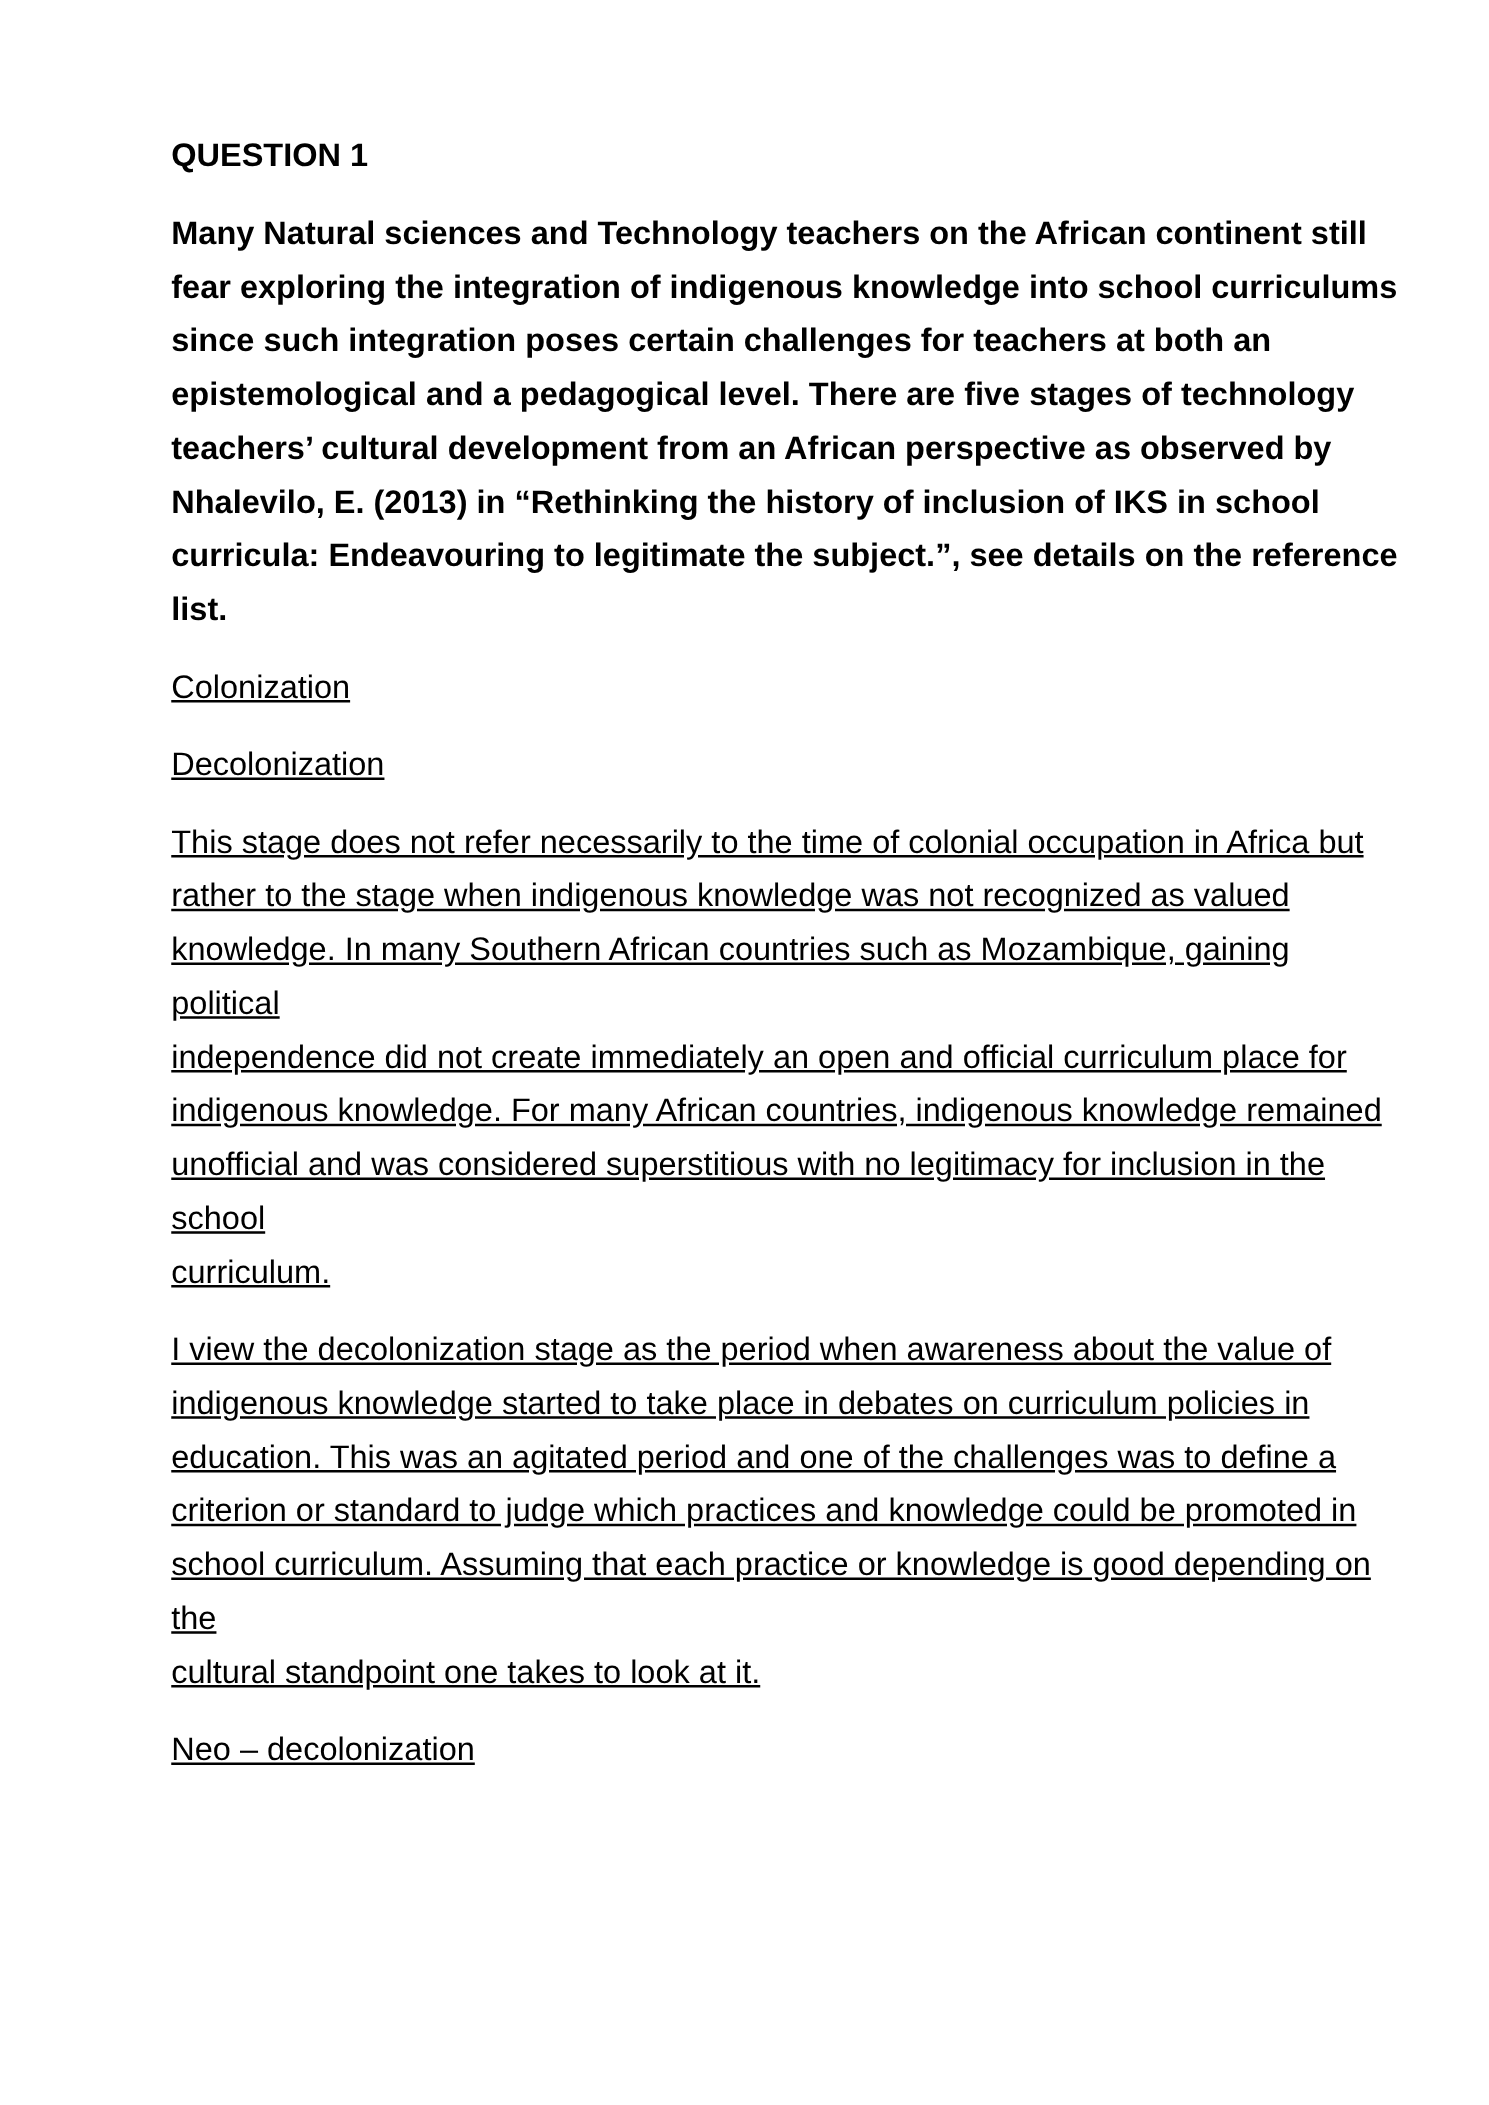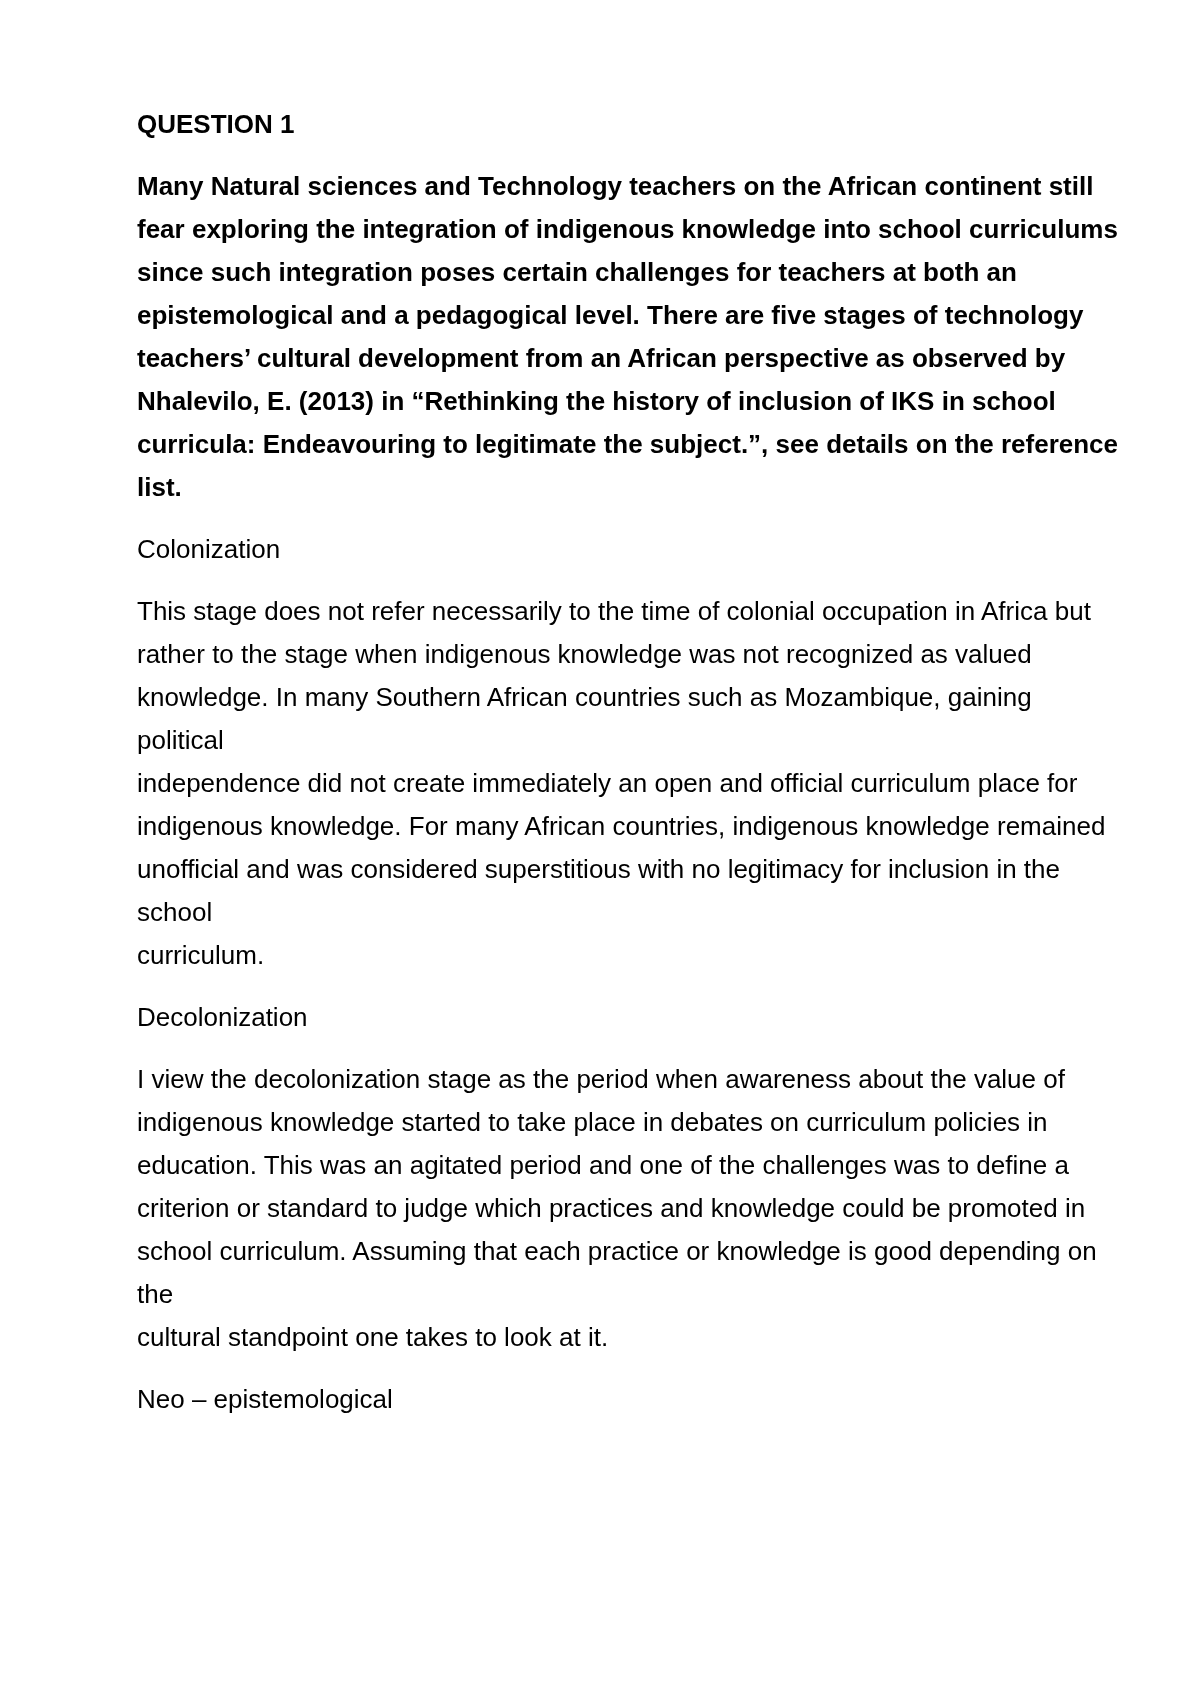--- a/index.html
+++ b/index.html
@@ -23,46 +23,46 @@
     font-family: "Liberation Sans", "DejaVu Sans", sans-serif;
     font-size: 26px;
     line-height: 43px;
   }
   .para {
     margin: 0 0 19px 0;
     white-space: pre-line; 
     text-align: left;
   }
   .p-bold { font-weight: bold; }
-  .p-regular { font-weight: normal; }
+  .p-regular { font-weight: normal; text-decoration: underline; }
 </style>
 </head>
 <body>
 
 <div class="page">
   <div class="doc">
     <div class="para p-bold">QUESTION 1</div>
     <div class="para p-bold">Many Natural sciences and Technology teachers on the African continent still
 fear exploring the integration of indigenous knowledge into school curriculums
 since such integration poses certain challenges for teachers at both an
 epistemological and a pedagogical level. There are five stages of technology
 teachers’ cultural development from an African perspective as observed by
 Nhalevilo, E. (2013) in “Rethinking the history of inclusion of IKS in school
 curricula: Endeavouring to legitimate the subject.”, see details on the reference
 list.</div>
     <div class="para p-regular">Colonization</div>
+    <div class="para p-regular">Decolonization</div>
     <div class="para p-regular">This stage does not refer necessarily to the time of colonial occupation in Africa but
 rather to the stage when indigenous knowledge was not recognized as valued
 knowledge. In many Southern African countries such as Mozambique, gaining political
 independence did not create immediately an open and official curriculum place for
 indigenous knowledge. For many African countries, indigenous knowledge remained
 unofficial and was considered superstitious with no legitimacy for inclusion in the school
 curriculum.</div>
-    <div class="para p-regular">Decolonization</div>
     <div class="para p-regular">I view the decolonization stage as the period when awareness about the value of
 indigenous knowledge started to take place in debates on curriculum policies in
 education. This was an agitated period and one of the challenges was to define a
 criterion or standard to judge which practices and knowledge could be promoted in
 school curriculum. Assuming that each practice or knowledge is good depending on the
 cultural standpoint one takes to look at it.</div>
-    <div class="para p-regular">Neo – epistemological</div>
+    <div class="para p-regular">Neo – decolonization</div>
   </div>
 </div>
 
 </body></html>

